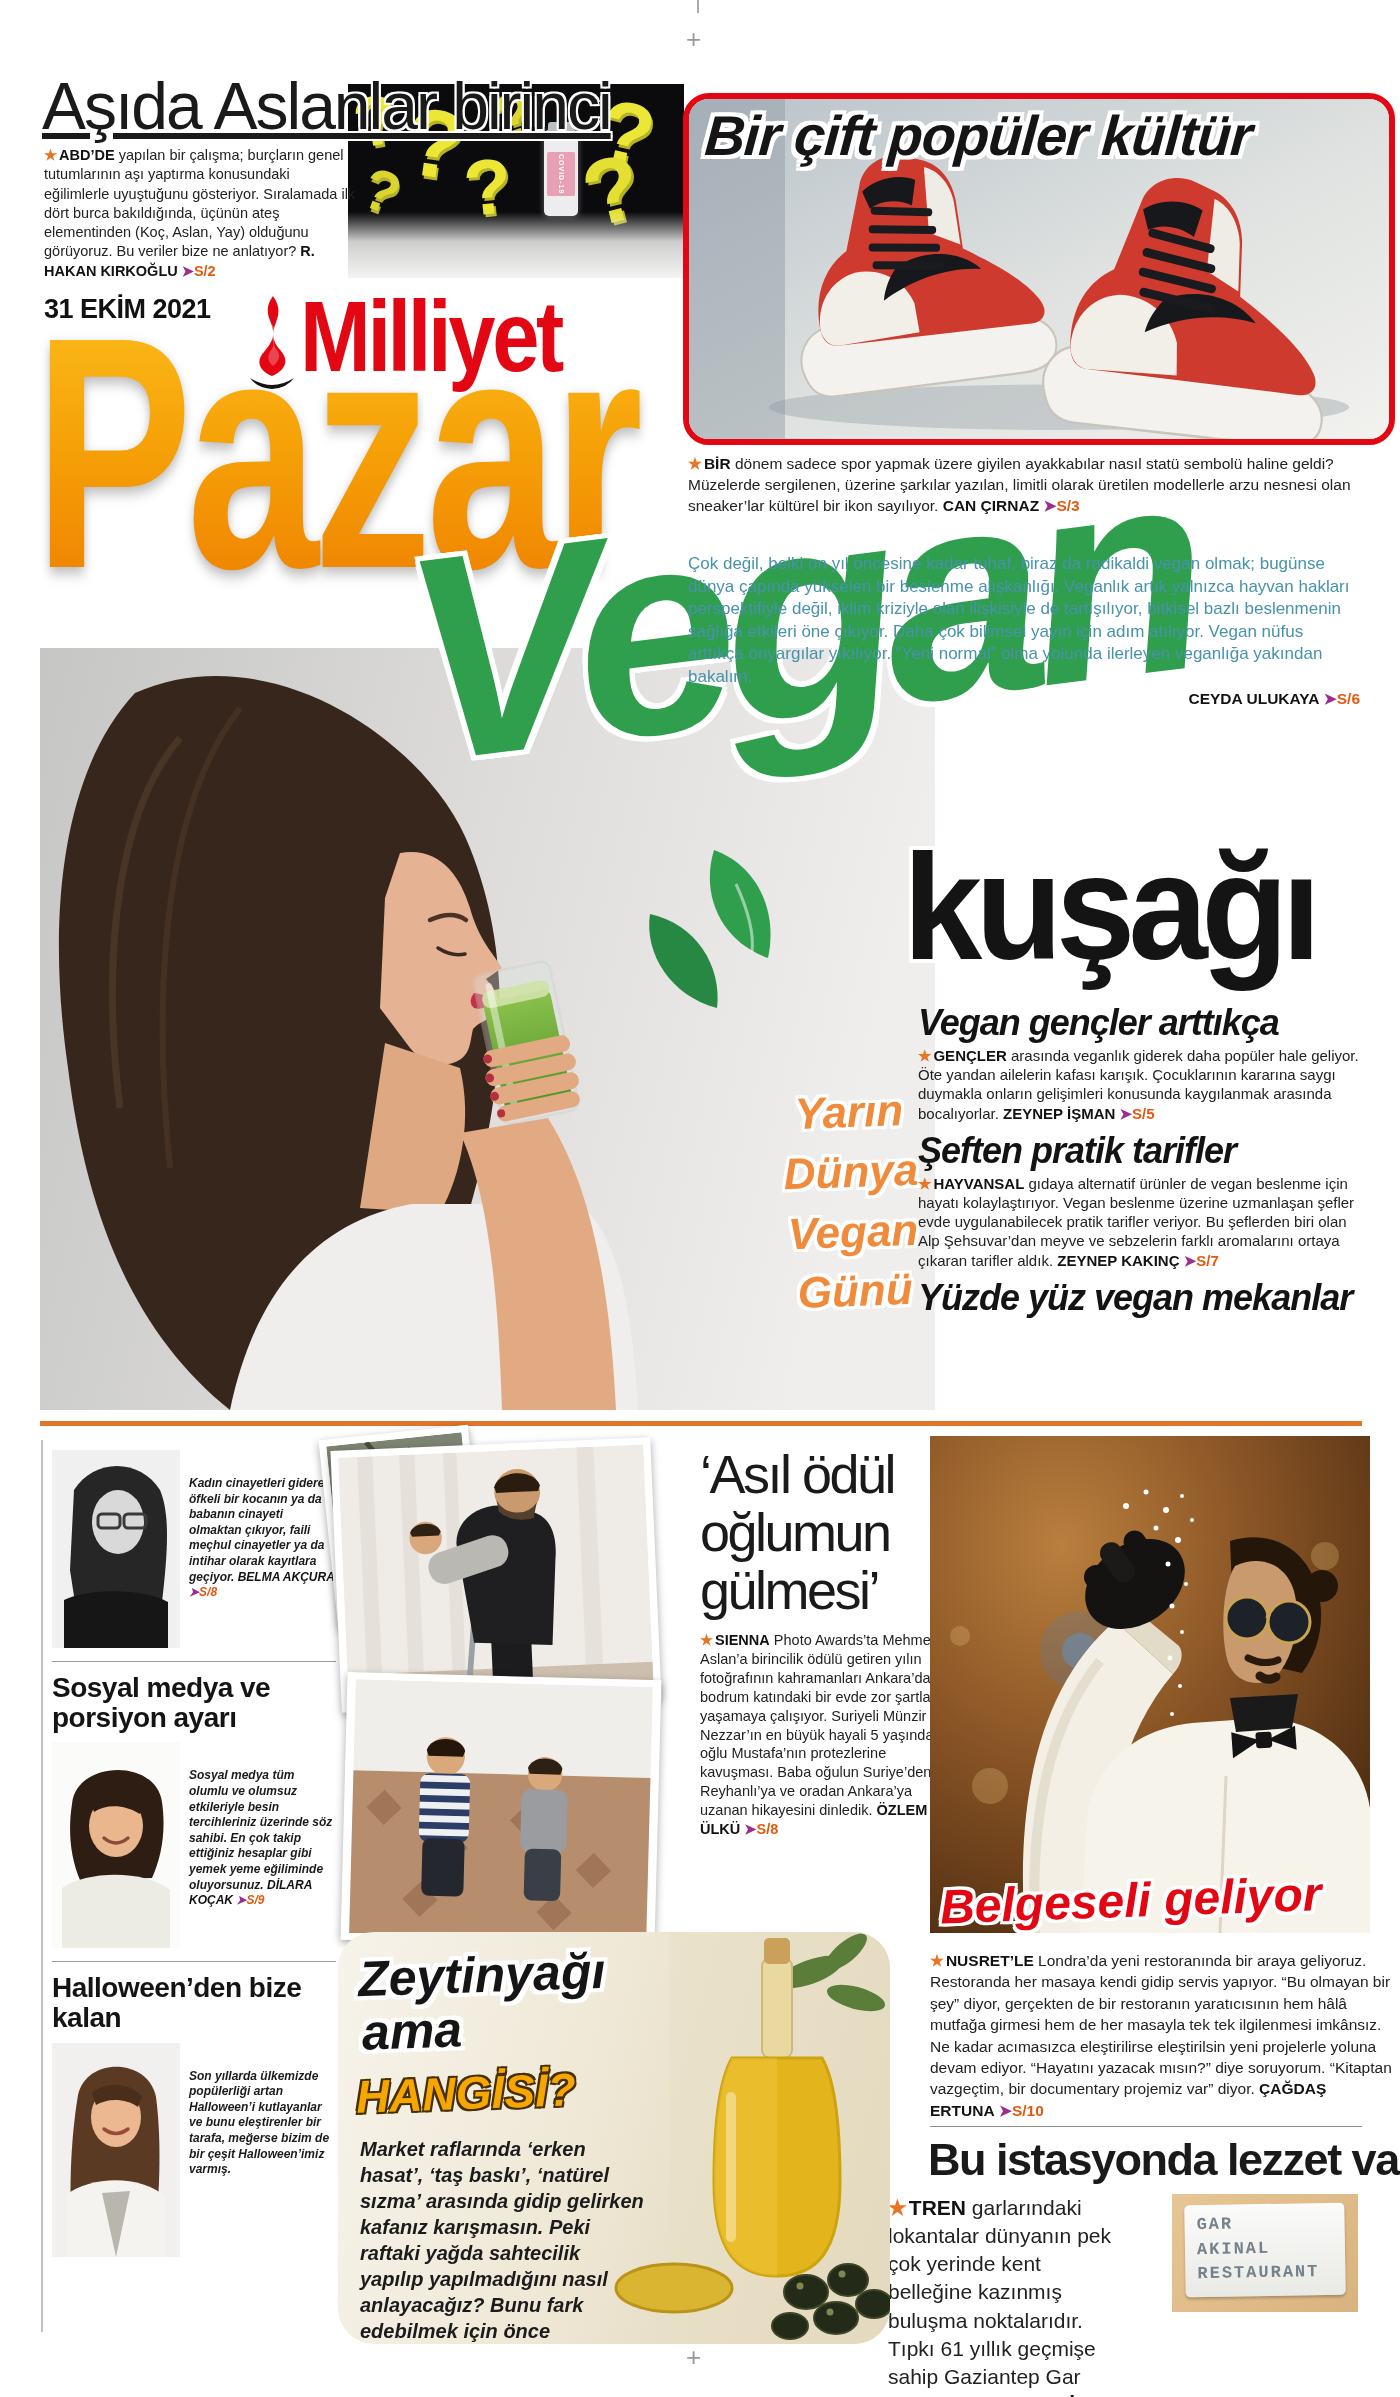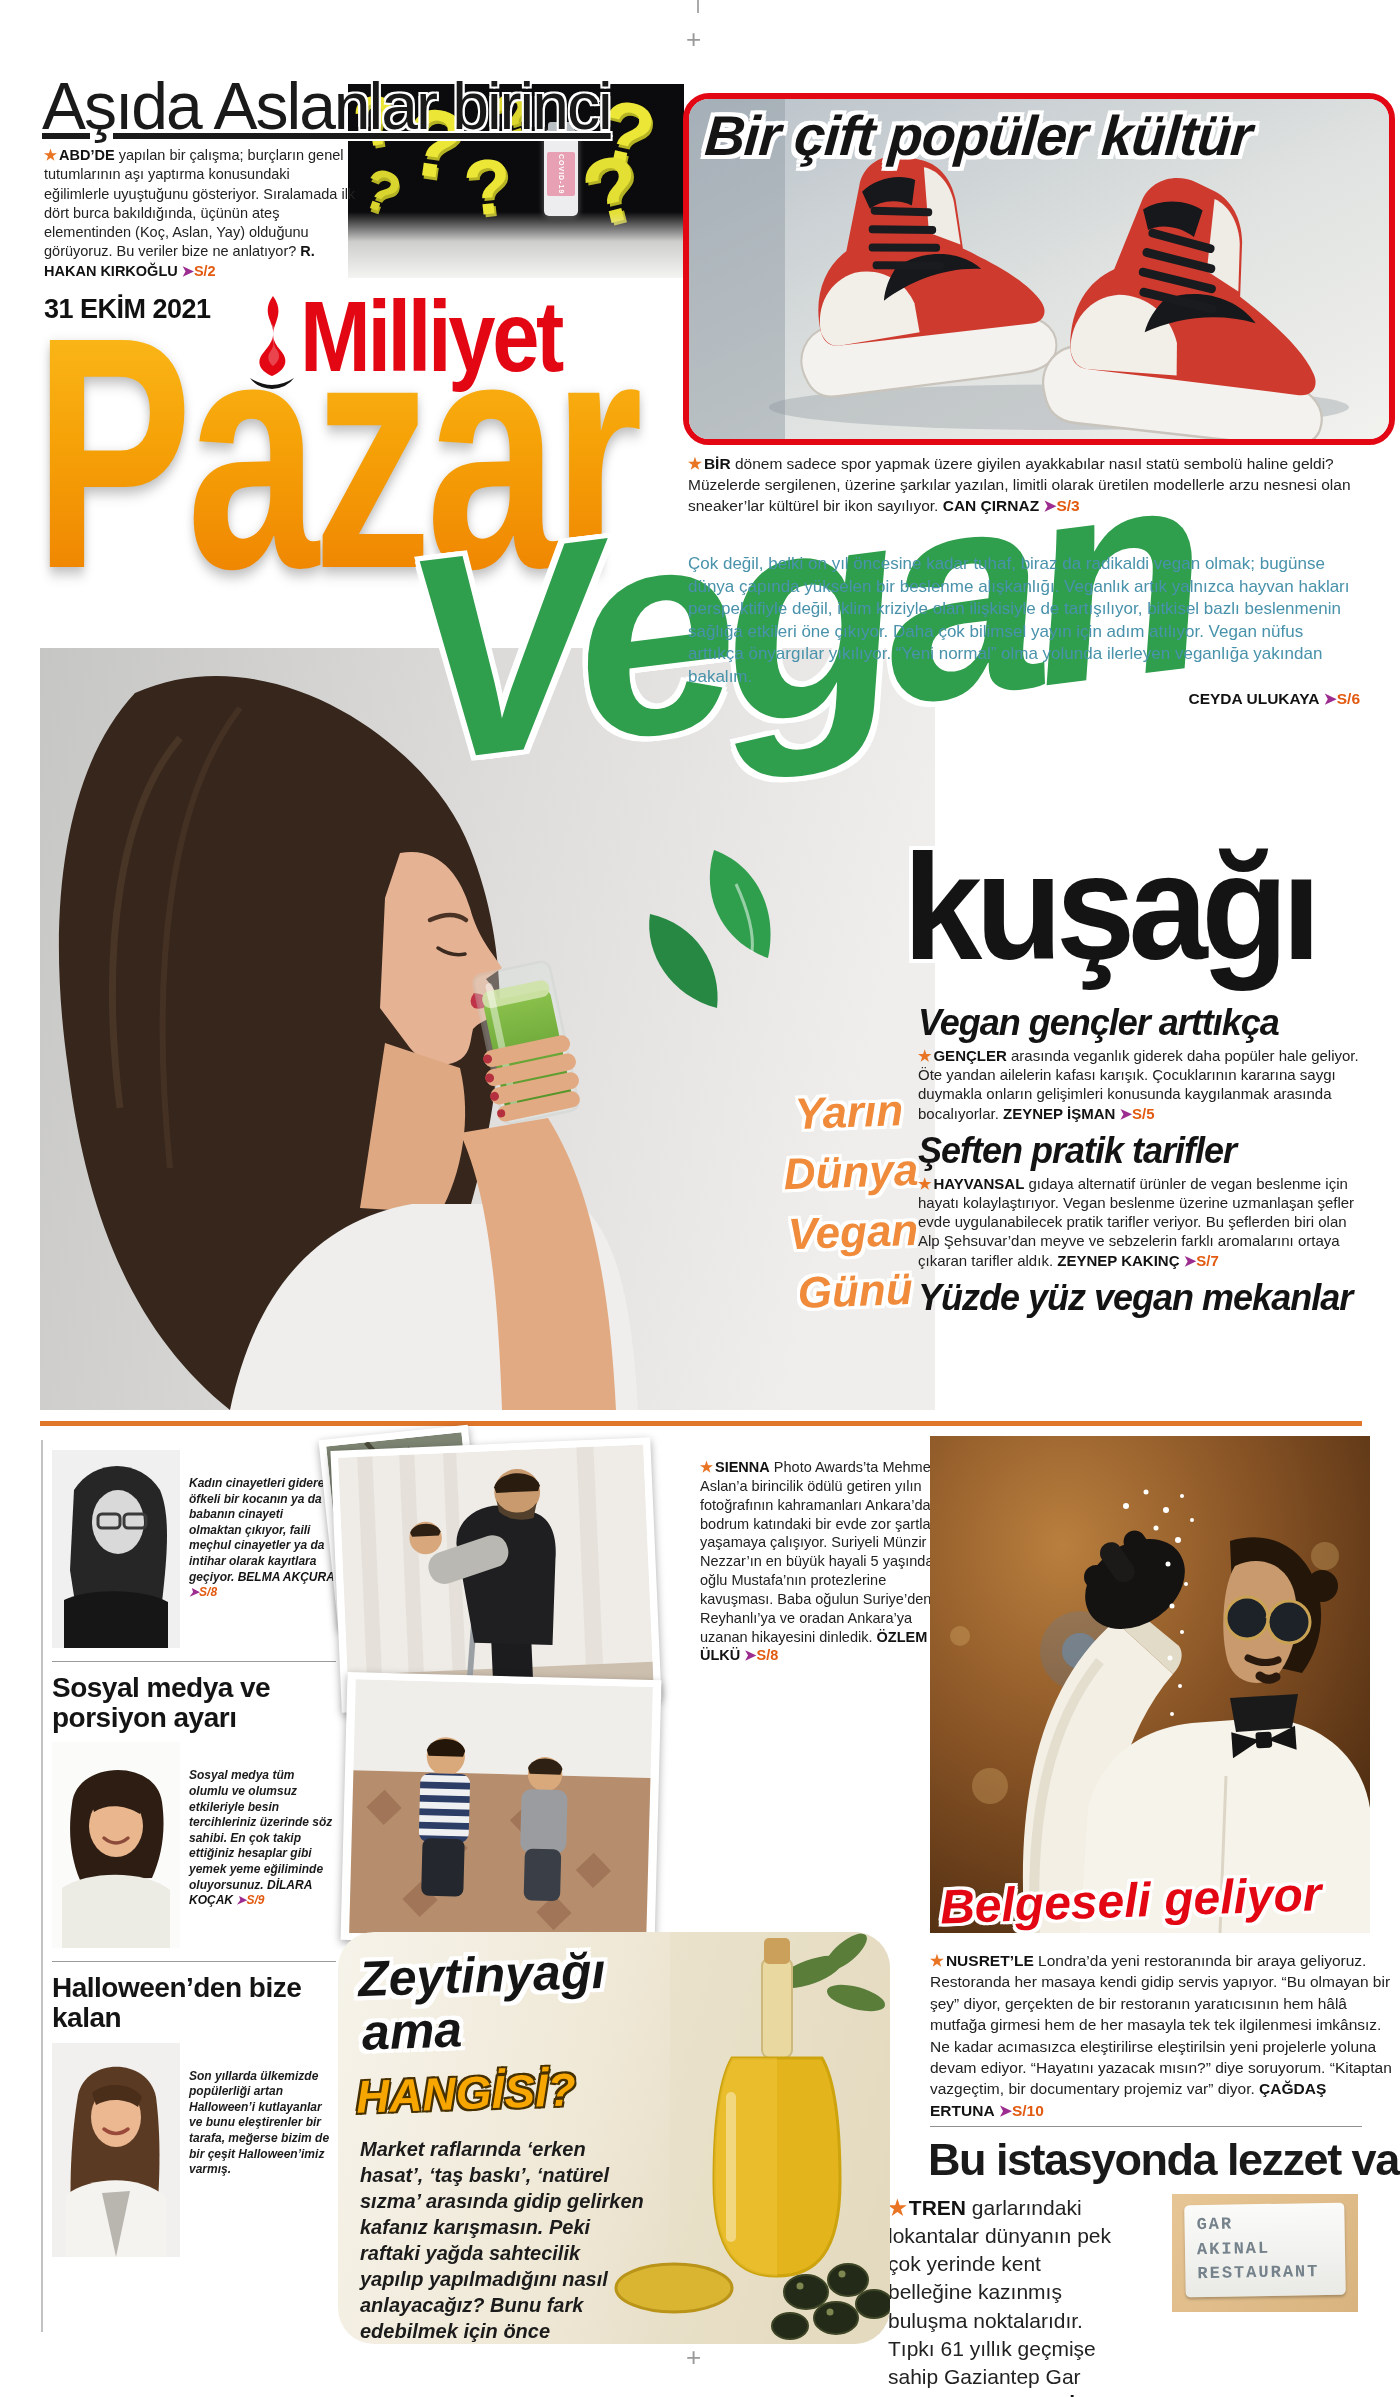--- a/index.html
+++ b/index.html
@@ -405,20 +405,21 @@
         <rect x="74" y="164" width="44" height="60" rx="8" fill="#24282e"></rect>
         <circle cx="200" cy="94" r="18" fill="#d9a97c"></circle>
         <path d="M182,88 C186,74 214,74 218,88 L216,94 L184,94 Z" fill="#2e2013"></path>
         <rect x="176" y="110" width="48" height="66" rx="10" fill="#9b9ca0"></rect>
         <rect x="181" y="172" width="38" height="54" rx="8" fill="#3a3f47"></rect>
       </svg>
     </div>
   </div>
 
   <section class="abs award-col">
+    <h3 class="award-h">‘Asıl ödül oğlumun gülmesi’</h3>
     <p class="award-body">
       <span class="star">★</span><span class="lead">SIENNA</span>
       <span>Photo Awards’ta Mehmet Aslan’a birincilik ödülü getiren yılın fotoğrafının kahramanları Ankara’da bodrum katındaki bir evde zor şartlarda yaşamaya çalışıyor. Suriyeli Münzir Al Nezzar’ın en büyük hayali 5 yaşındaki oğlu Mustafa’nın protezlerine kavuşması. Baba oğulun Suriye’den Reyhanlı’ya ve oradan Ankara’ya uzanan hikayesini dinledik.</span>
       <span class="byline">ÖZLEM ÜLKÜ</span>
       <span class="arrow">➤</span><span class="pref">S/8</span>
     </p>
   </section>
 
   <div class="abs nusret">
     <svg width="440" height="497" viewBox="0 0 440 497">

